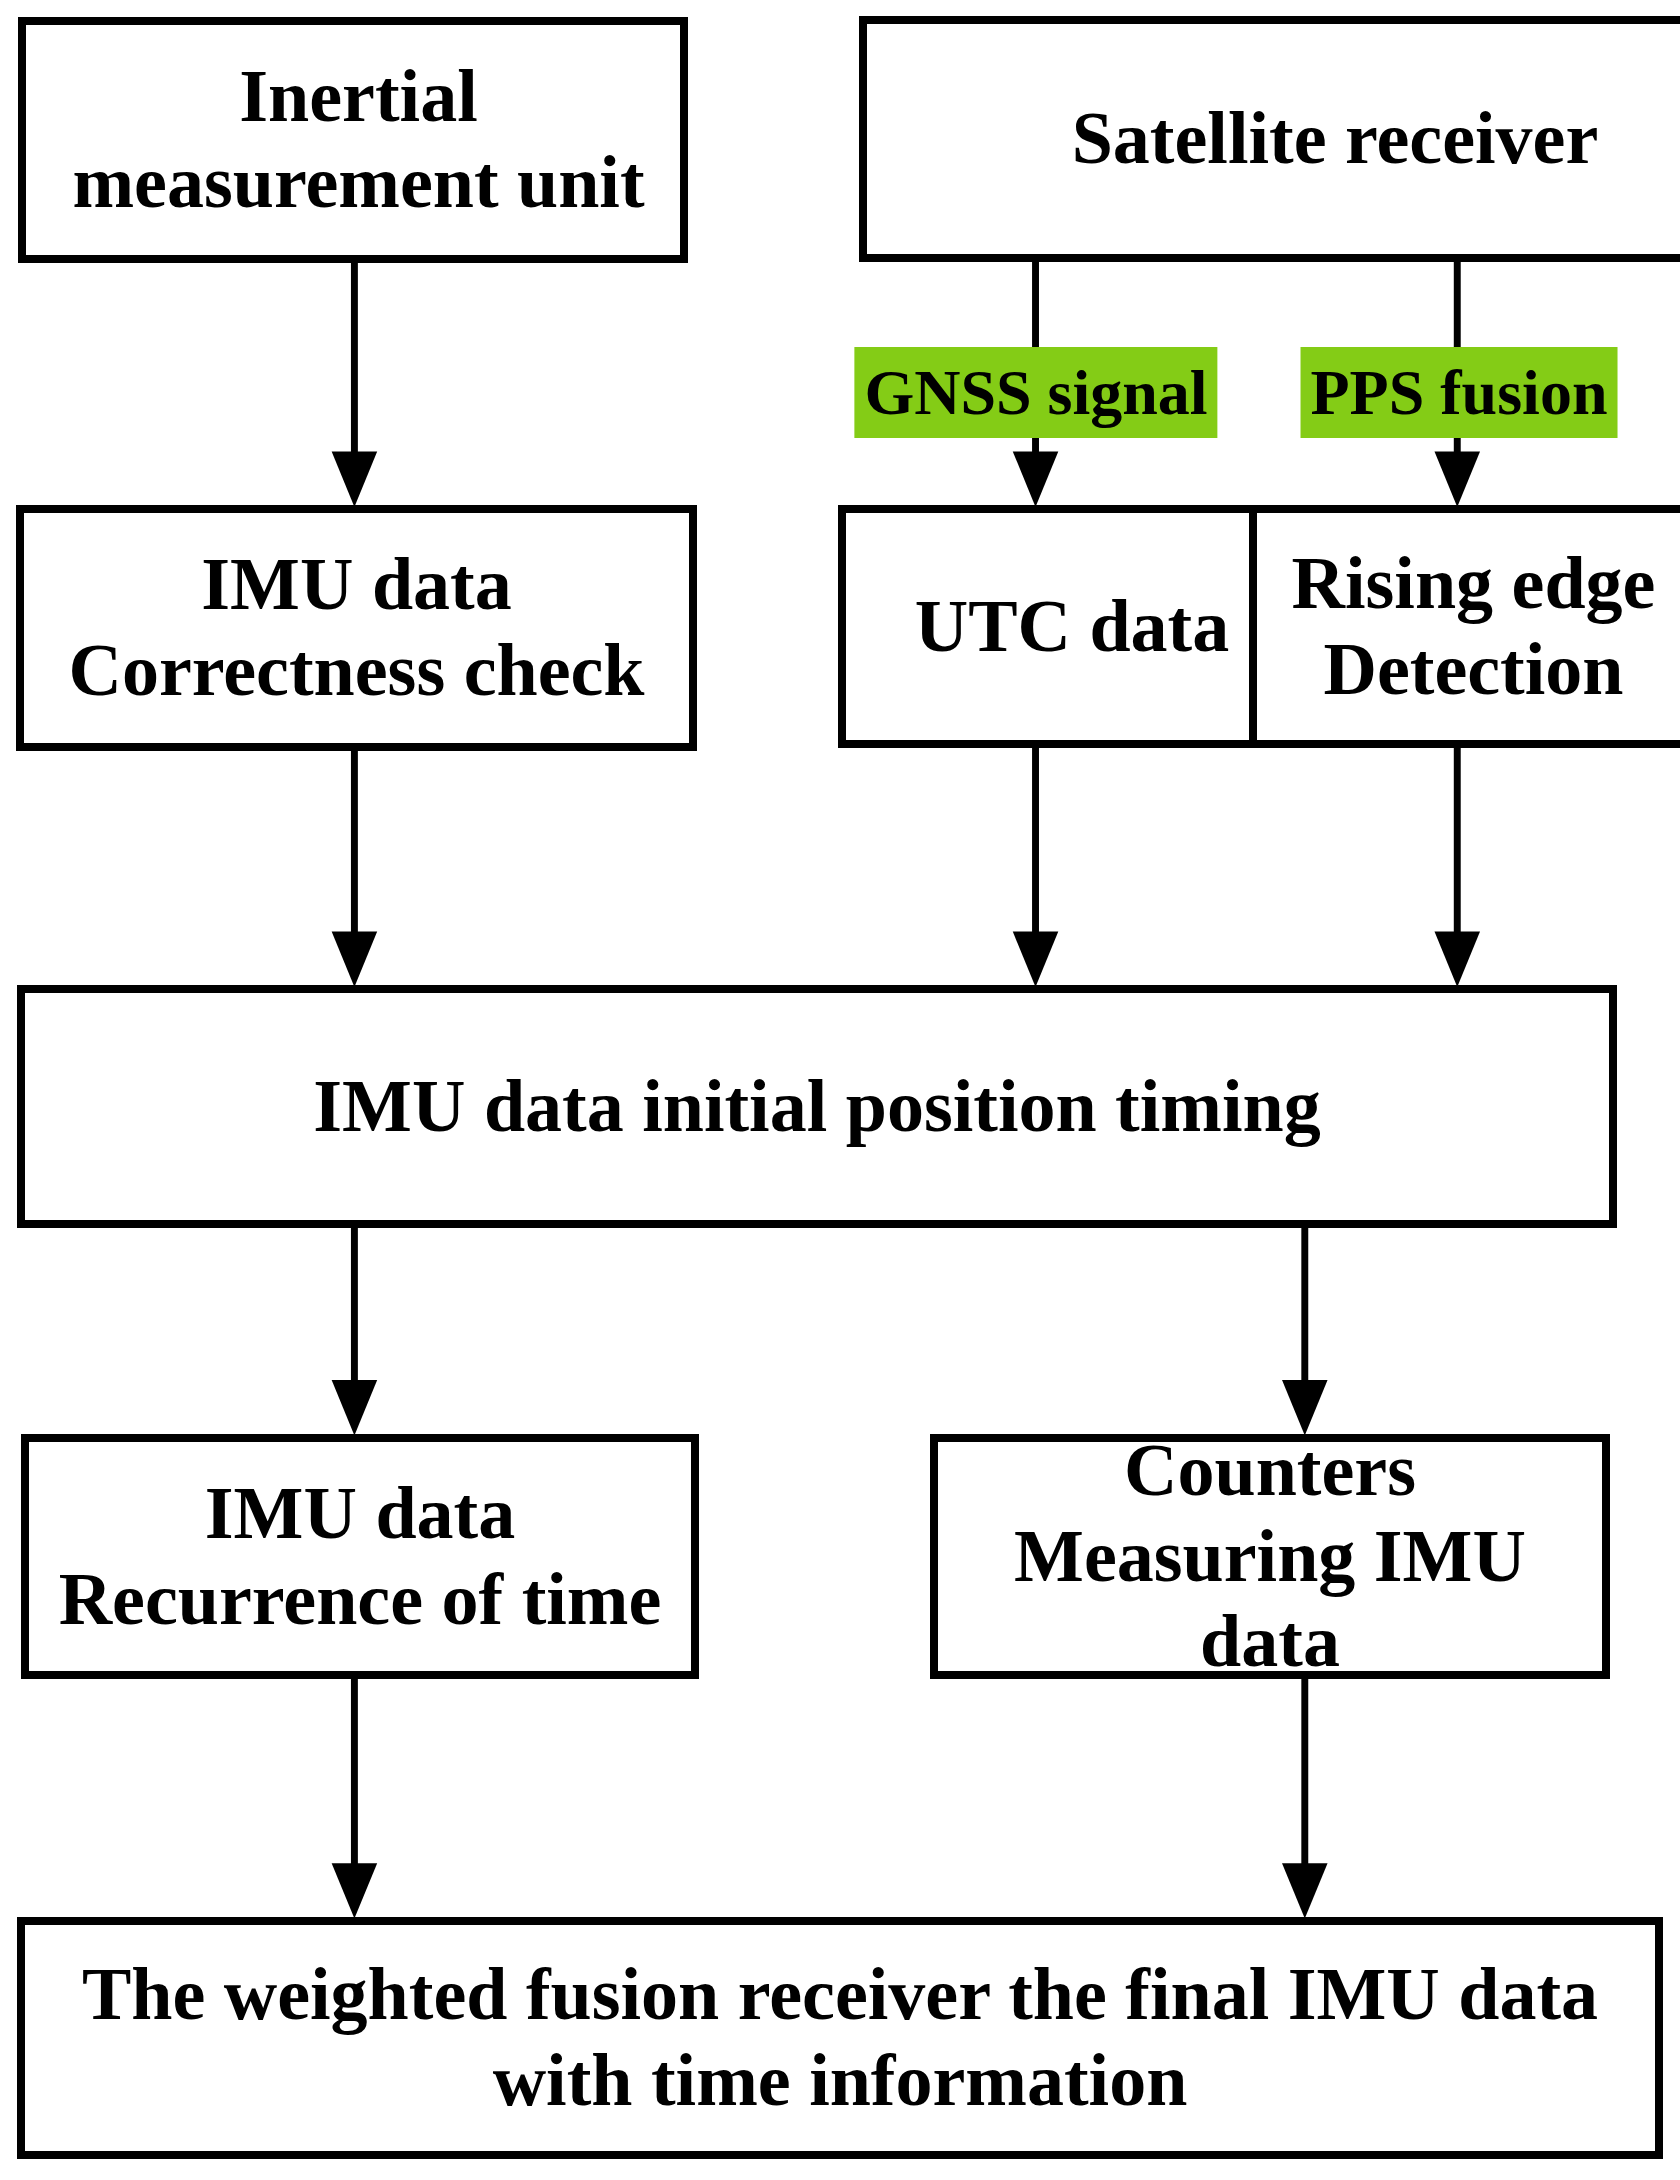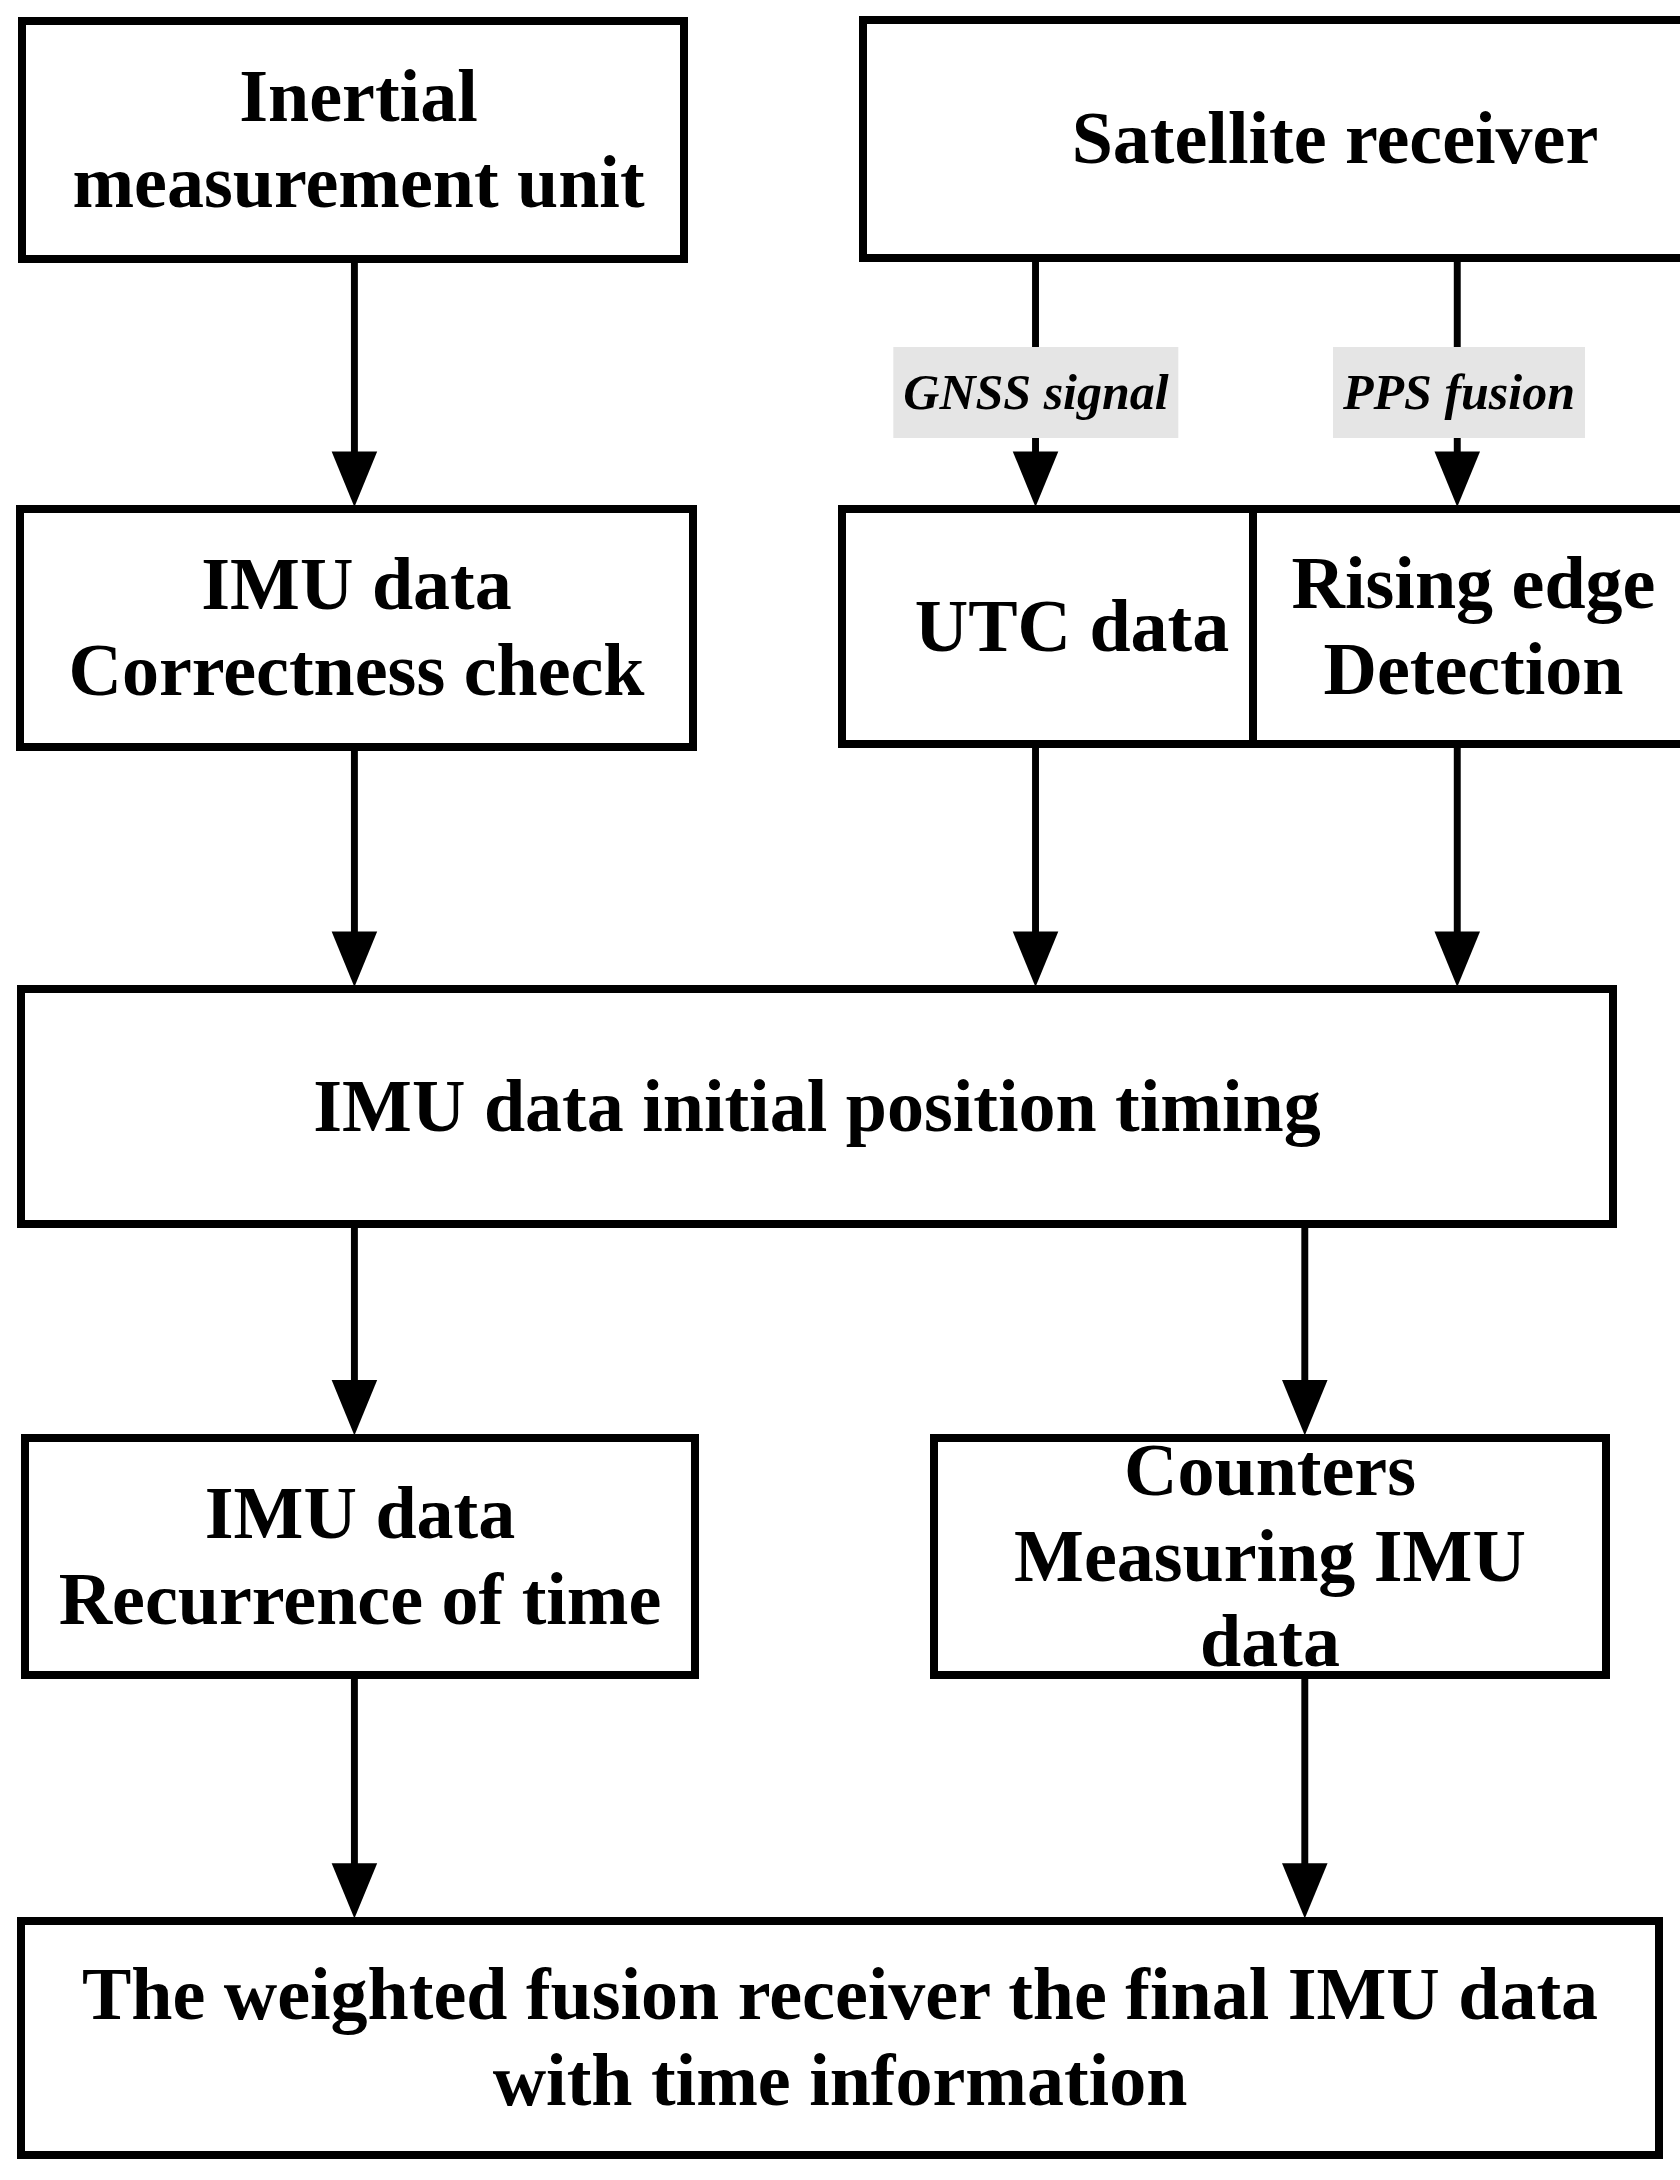--- a/index.html
+++ b/index.html
@@ -42,26 +42,25 @@
     justify-content: center;
     text-align: center;
     font-size: 74px;
     line-height: 1.16;
     white-space: pre-line;
     padding: 0 6px;
   }
   .edge-label {
     position: absolute;
     transform: translateX(-50%);
-    background: #e5e5e5;
+    background: #84cc16;
     padding: 0 10px;
-    font-size: 50px;
+    font-size: 64px;
     line-height: 91px;
     white-space: nowrap;
-    font-style: italic;
   }
 </style>
 </head>
 <body>
 
 <div id="canvas">
 
   <svg id="arrow-layer" width="1680" height="2180" viewBox="0 0 1697 2202">
     <g>
       <line x1="358" y1="265" x2="358" y2="462"></line>

